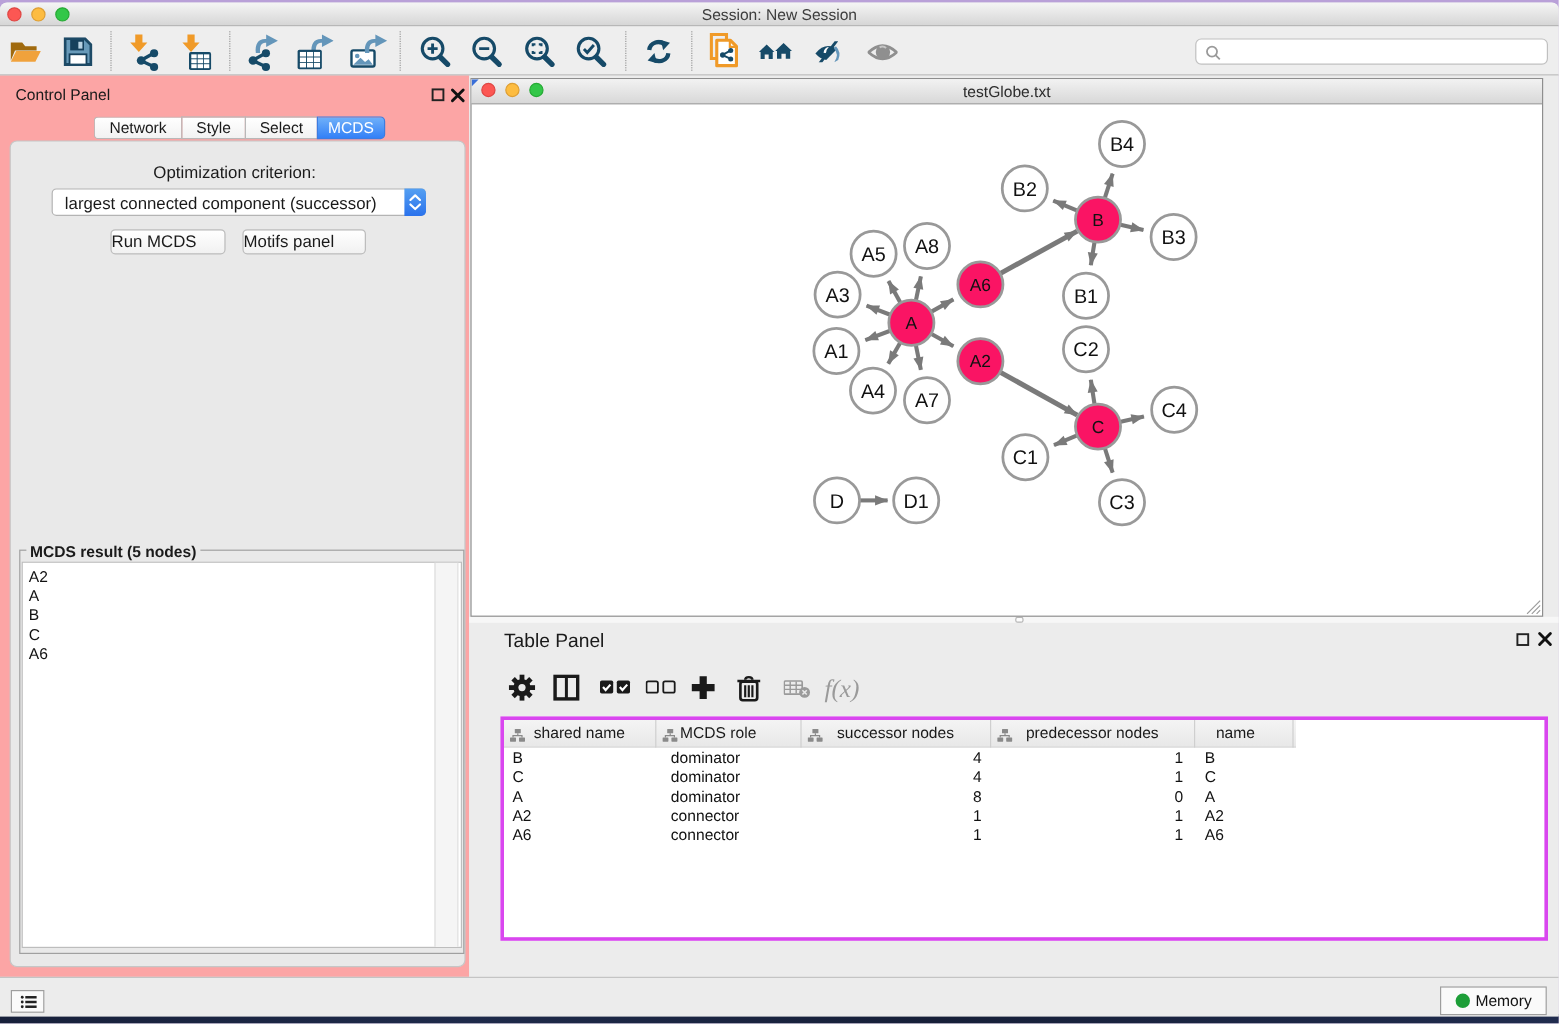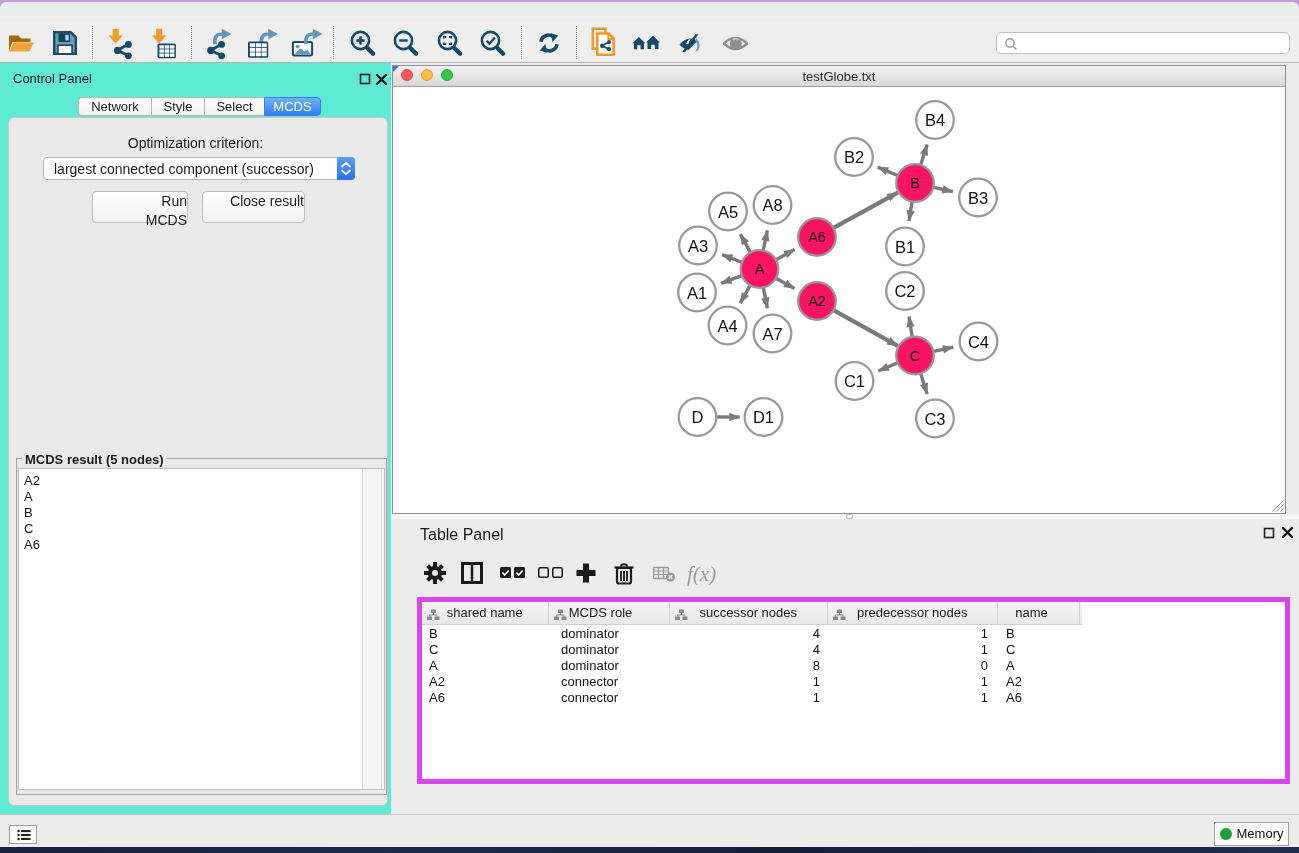--- a/index.html
+++ b/index.html
@@ -19,42 +19,42 @@
 #tl2 { left:26px; background:#fdbc40; border:1px solid #de9f34; }
 #tl3 { left:46px; background:#33c748; border:1px solid #27aa35; }
 
 #toolbar { position:absolute; left:0; top:20px; width:1299px; height:41px;
   background:#eeeeee; border-bottom:1px solid #b4b4b4; }
 .tbsep { position:absolute; top:4px; width:0; height:33px; border-left:1px dotted #9a9a9a; }
 #searchbox { position:absolute; left:996px; top:10px; width:294px; height:22px;
   background:#ffffff; border:1px solid #c0c0c0; border-radius:5px; }
 
 
-#cpanel { position:absolute; left:0; top:61px; width:391px; height:752px; background:#5eead4; }
+#cpanel { position:absolute; left:0; top:61px; width:391px; height:752px; background:#fca5a5; }
 #rightarea { position:absolute; left:391px; top:61px; width:908px; height:752px; background:#ececec; }
 
 #cptitle { position:absolute; left:13px; top:8px; font-size:13px; color:#1a1a1a; }
 #cptabs { position:absolute; left:78px; top:34px; height:19px; }
 .seg { display:inline-block; height:19px; line-height:18px; font-size:13px; text-align:center;
   background:linear-gradient(#ffffff,#f2f2f2); border:1px solid #b8b8b8; border-right:none;
   color:#1a1a1a; vertical-align:top; }
 .seg.first { border-radius:4px 0 0 4px; }
 .seg.last { border-radius:0 4px 4px 0; border-right:1px solid #b8b8b8; }
 .seg.active { background:linear-gradient(#6fb0f9,#3380f7); color:#ffffff; border-color:#3c7de0; }
 #cpbox { position:absolute; left:8px; top:54px; width:380px; height:689px;
   background:#e9e9e9; border:1px solid #c6c6c6; border-radius:6px; }
 #optlabel { position:absolute; left:0; width:100%; top:72px; text-align:center; font-size:14px; color:#1a1a1a; }
 #dropdown { position:absolute; left:43px; top:94px; width:312px; height:23px;
   background:#ffffff; border:1px solid #b4b4b4; border-radius:4px; }
 #dropdown .dtext { position:absolute; left:10px; top:3px; font-size:14px; color:#1a1a1a; }
 #dropdown .stepper { position:absolute; right:-1px; top:-1px; width:18px; height:23px;
   background:linear-gradient(#55a0f2,#2a72ec); border-radius:0 4px 4px 0; }
-.btn { position:absolute; height:32px; background:linear-gradient(#ffffff,#f1f1f1);
+.btn { position:absolute; height:21px; background:linear-gradient(#ffffff,#f1f1f1);
   border:1px solid #bdbdbd; border-radius:4px; font-size:14px; color:#1a1a1a;
-  text-align:right; line-height:19px;padding-left:24px; }
+  text-align:left; line-height:19px; }
 #btnrun { left:92px; top:128px; width:96px; }
 #btnclose { left:202px; top:128px; width:103px; }
 #fieldset { position:absolute; left:16px; top:392px; width:371px; height:340px; }
 #fieldset .fsborder { position:absolute; left:0px; top:3px; width:371px; height:337px;
   border:1px solid #a0a0a0; }
 #fieldset .fslegend { position:absolute; left:6px; top:-3px; background:#e9e9e9; padding:0 3px;
   font-size:13px; color:#1a1a1a;font-weight:bold; }
 #mcdslist { position:absolute; left:2px; top:13px; width:367px; height:322px;
   background:#ffffff; border:1px solid #bdbdbd; }
 #mcdslist .items { position:absolute; left:5px; top:4px; font-size:13px; line-height:16px; color:#111; }
@@ -69,44 +69,50 @@
 .ntl { position:absolute; top:3px; width:12px; height:12px; border-radius:50%; }
 #ntl1 { left:8px; background:#fc5753; border:1px solid #df4744; }
 #ntl2 { left:28px; background:#fdbc40; border:1px solid #de9f34; }
 #ntl3 { left:48px; background:#33c748; border:1px solid #27aa35; }
 #graph { position:absolute; left:0; top:21px; }
 
 #tpanel { position:absolute; left:13px; top:457px; width:895px; height:295px; }
 #tptitle { position:absolute; left:16px; top:6px; font-size:16px; color:#1a1a1a; }
 #tptoolbar { position:absolute; left:0; top:0; width:100%; height:70px; }
 #ttable { position:absolute; left:13px; top:77px; width:873px; height:187px;
-  background:#ffffff; border:5px solid #d946ef; }
+  background:#ffffff; border:3px solid #d946ef; }
 #thead { position:absolute; left:0; top:0; width:660px; height:23px;
   background:linear-gradient(#f4f4f4,#e8e8e8); border-bottom:1px solid #cfcfcf; }
 .th { position:absolute; top:0; height:23px; border-right:1px solid #cfcfcf;
   font-size:13px; color:#1a1a1a; text-align:center; line-height:22px; }
 .trow { position:absolute; left:0; width:660px; height:16px; font-size:13px; color:#111; }
 .trow span { position:absolute; }
 #tptabs { position:absolute; left:268px; top:270px; height:22px; }
 
 #statusbar { position:absolute; left:0; top:812px; width:1299px; height:33px;
   background:#ececec; border-top:1px solid #c4c4c4; }
 #listbtn { position:absolute; left:9px; top:10px; width:28px; height:19px;
   background:#fafafa; border:1px solid #9e9e9e; }
-#membtn { position:absolute; right:10px; top:7px; width:75px; height:24px;
+#membtn { position:absolute; right:10px; top:7px; width:89px; height:24px;
   background:#fafafa; border:1px solid #9e9e9e;
   font-size:13px; color:#111; line-height:22px; text-align:center; }
 #membtn .dot { display:inline-block; width:12px; height:12px; border-radius:50%;
   background:#1d9e38; margin-right:5px; vertical-align:-2px; }
 </style>
 </head>
 <body>
 <div id="desktop">
 <div id="bottomdesk"></div>
 <div id="win">
+  <div id="titlebar">
+    <div class="tl" id="tl1"></div>
+        <div class="tl" id="tl2"></div>
+        <div class="tl" id="tl3"></div>
+    <div class="title">Session: New Session</div>
+  </div>
   <div id="toolbar">
         <div class="tbsep" style="left:92px"></div>
         <div class="tbsep" style="left:191px"></div>
         <div class="tbsep" style="left:333px"></div>
         <div class="tbsep" style="left:521px"></div>
         <div class="tbsep" style="left:576px"></div>
         <svg style="position:absolute;left:8px;top:10px" width="27" height="20" viewBox="0 0 27 20">
           <path d="M1 18.5 V3.5 h9.5 l2.5 3 h9.5 v3.5 h-18 z" fill="#a06a0e"></path>
 <path d="M1 19.5 l4.5 -9 h20.5 l-4.5 9 z" fill="#f0a23c"></path>
         </svg>
@@ -251,21 +257,21 @@
     <div id="optlabel">Optimization criterion:</div>
     <div id="dropdown">
       <span class="dtext">largest connected component (successor)</span>
       <span class="stepper">
             <svg style="position:absolute;left:3px;top:3px" width="12" height="17" viewBox="0 0 12 17">
               <path d="M2 6.6 L6 2.8 L10 6.6 M2 10.4 L6 14.2 L10 10.4" stroke="#ffffff" stroke-width="1.8" fill="none" stroke-linecap="round" stroke-linejoin="round"></path>
             </svg>
           </span>
     </div>
     <div class="btn" id="btnrun">Run MCDS</div>
-    <div class="btn" id="btnclose">Close result</div>
+    <div class="btn" id="btnclose">Motifs panel</div>
     <div id="fieldset">
       <div class="fsborder"></div>
       <div class="fslegend">MCDS result (5 nodes)</div>
       <div id="mcdslist">
         <div class="items">A2<br>A<br>B<br>C<br>A6</div>
         <div class="sctrack"></div>
       </div>
     </div>
   </div>
   <div id="rightarea">

